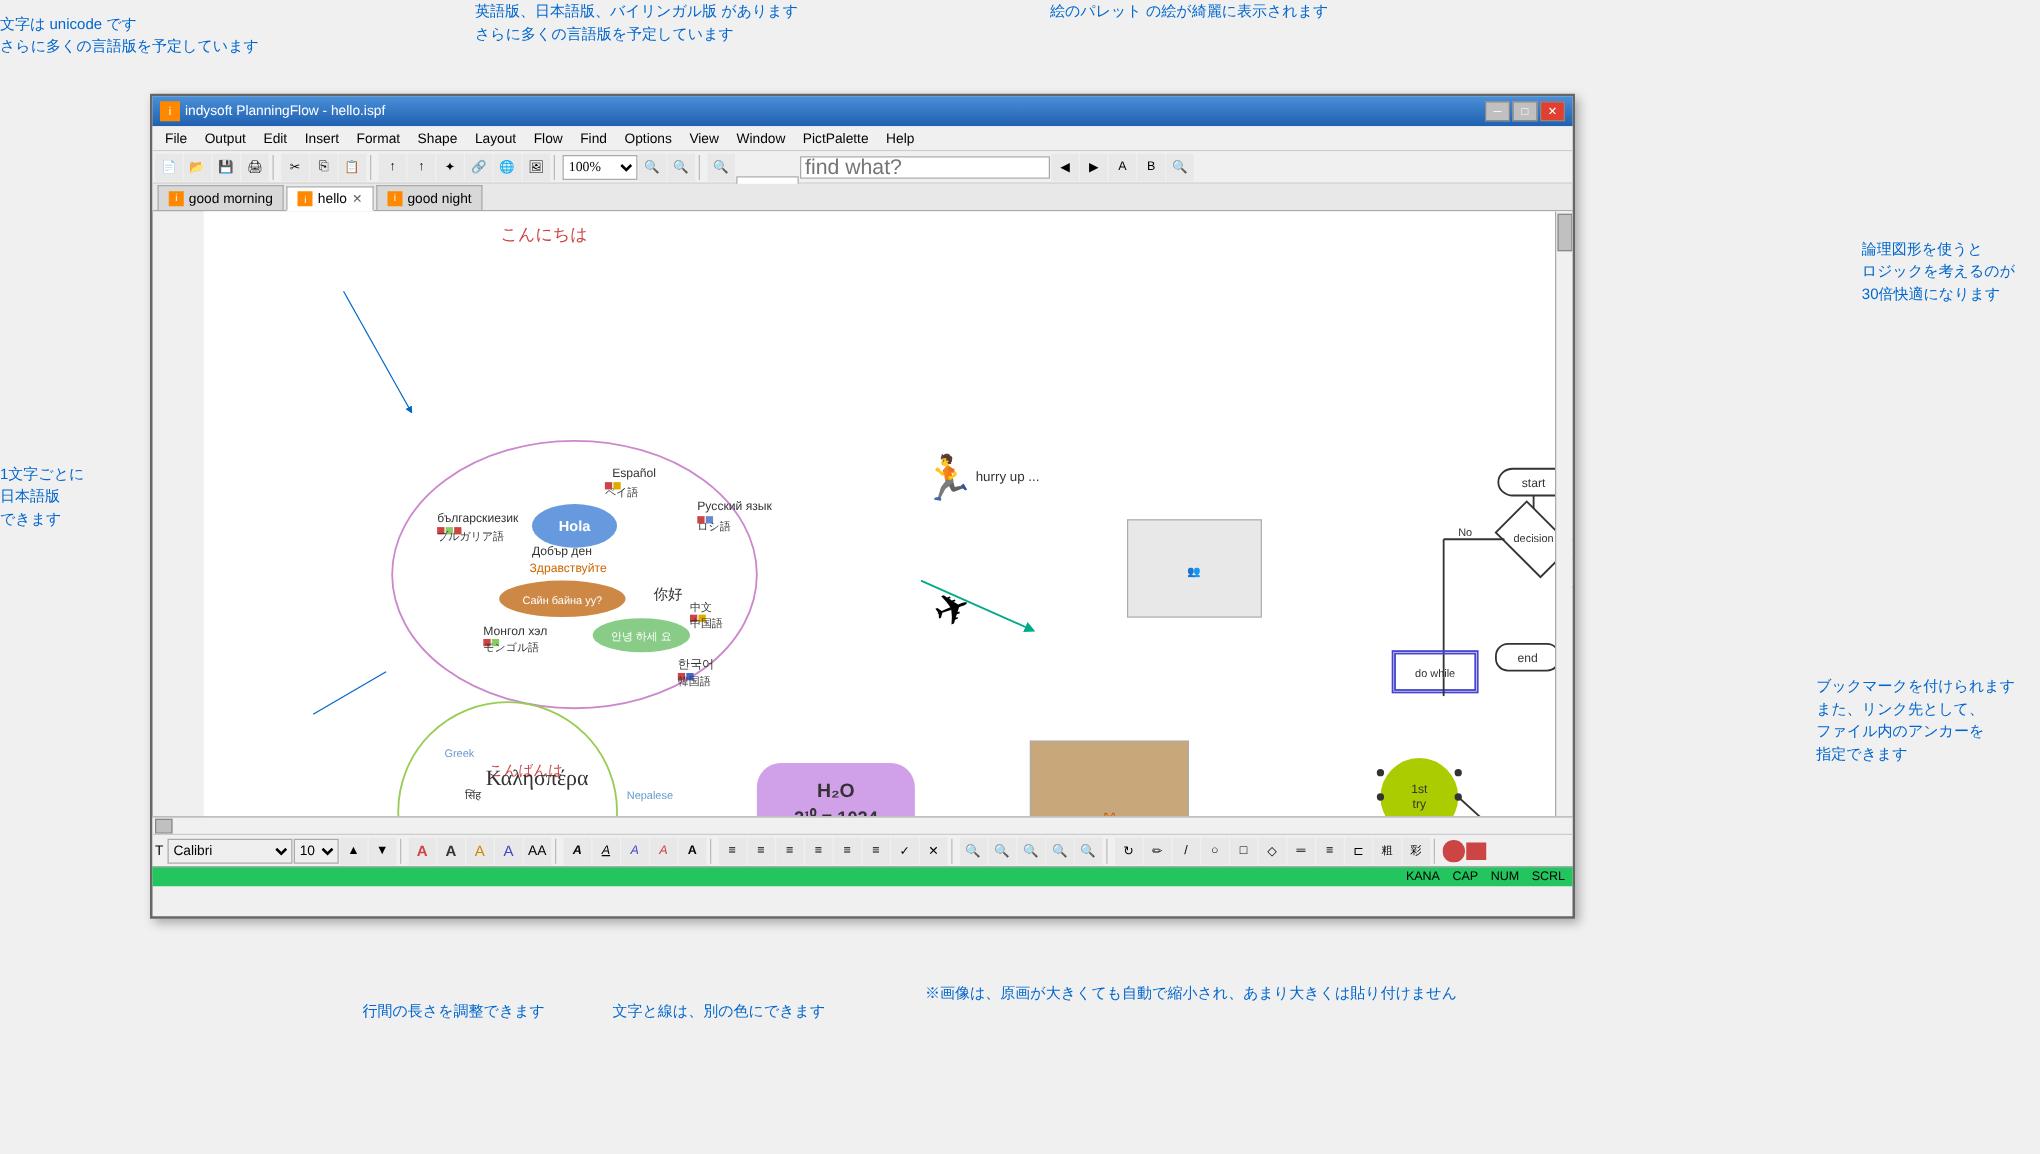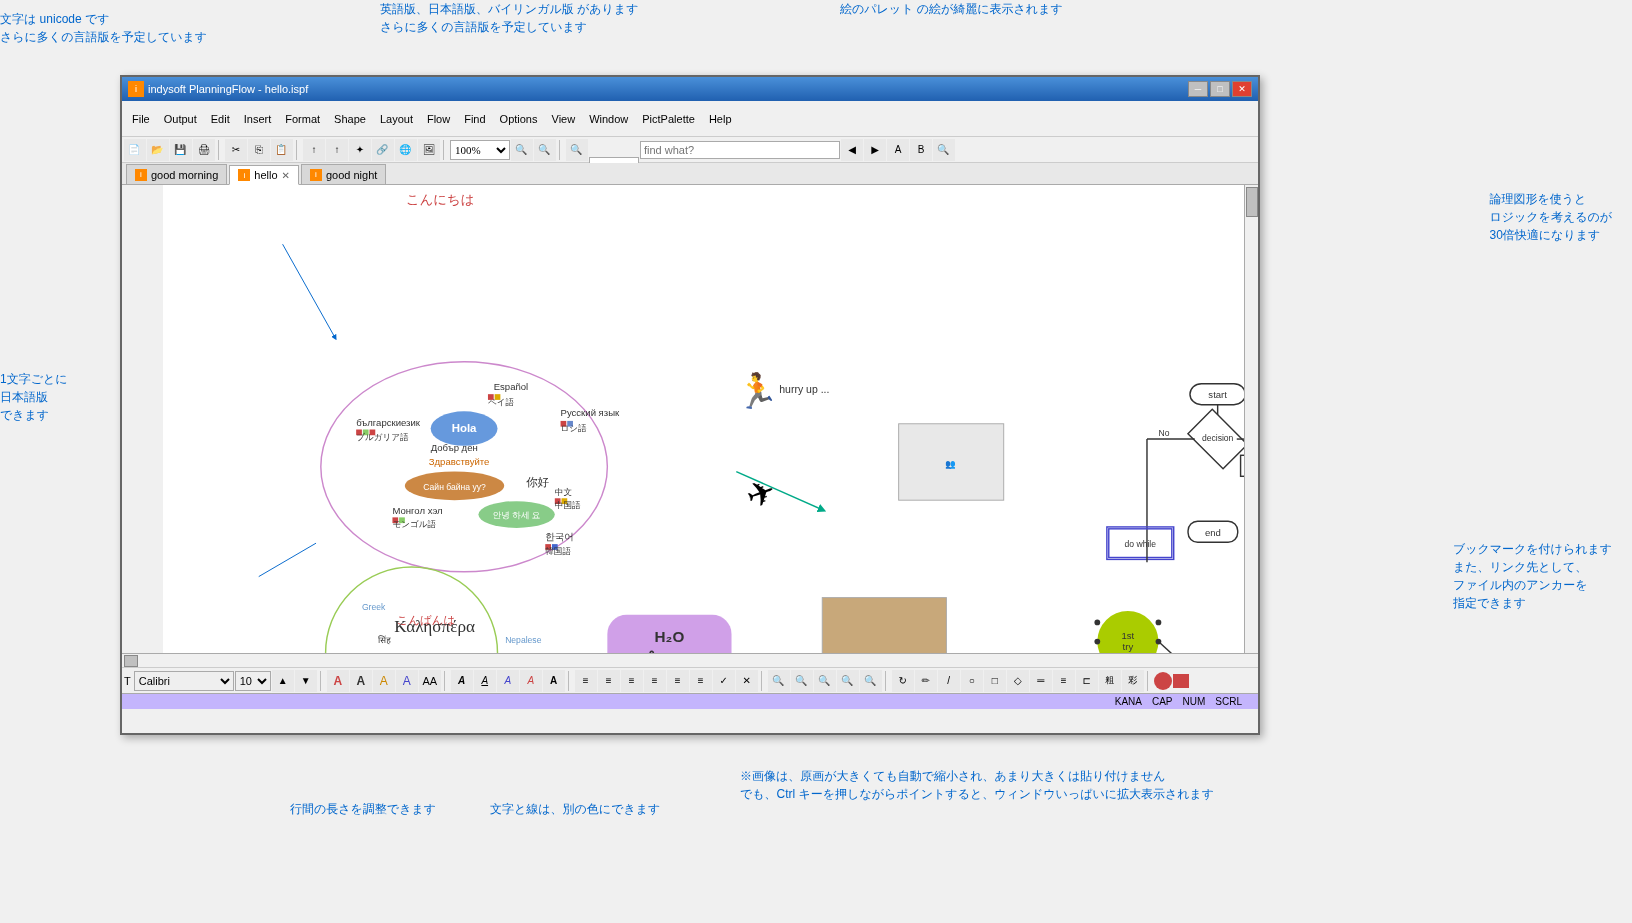--- a/index.html
+++ b/index.html
@@ -71,21 +71,21 @@
       font-size: 9px;
       text-align: center;
       line-height: 14px;
       cursor: pointer;
     }
     .title-btn.close { background: #e04030; color: white; }
 
     
     .menu-bar {
       background: #f0f0f0;
-      height: 36px;
+      height: 20px;
       display: flex;
       align-items: center;
       border-bottom: 1px solid #ccc;
       padding: 0 4px;
       gap: 2px;
     }
     .menu-item {
       padding: 1px 6px;
       font-size: 11px;
       cursor: pointer;
@@ -108,21 +108,21 @@
       border: 1px solid transparent;
       display: flex;
       align-items: center;
       justify-content: center;
       font-size: 10px;
       cursor: pointer;
     }
     .toolbar-sep { width: 4px; height: 20px; border-left: 1px solid #bbb; margin: 0 2px; }
     .toolbar-input {
       height: 18px;
-      font-size: 11px;
+      font-size: 17px;
       border: 1px solid #aaa;
       padding: 0 3px;
     }
     .toolbar-combo {
       height: 20px;
       font-size: 11px;
       border: 1px solid #aaa;
       background: white;
       font-family: Liberation Serif, serif;
     }
@@ -184,27 +184,27 @@
       height: 26px;
       display: flex;
       align-items: center;
       border-top: 1px solid #ccc;
       padding: 0 2px;
       gap: 1px;
     }
 
     
     .status-bar {
-      background: #c4b5fd;
+      background: #22c55e;
       height: 16px;
       display: flex;
       align-items: center;
       justify-content: flex-end;
       border-top: 1px solid #aaa;
-      padding: 0 16px;
+      padding: 0 6px;
       font-size: 10px;
       gap: 10px;
     }
 
     
     .window-body {
       display: flex;
       flex-direction: column;
       height: calc(100% - 24px);
     }
@@ -256,21 +256,20 @@
 <div class="annotation" style="bottom:105px; left:290px; text-align:center;">
   <div>行間の長さを調整できます</div>
 </div>
 
 <div class="annotation" style="bottom:105px; left:490px; text-align:center;">
   <div>文字と線は、別の色にできます</div>
 </div>
 
 <div class="annotation" style="bottom:120px; left:740px;">
   <div>※画像は、原画が大きくても自動で縮小され、あまり大きくは貼り付けません</div>
-  <div>でも、Ctrl キーを押しながらポイントすると、ウィンドウいっぱいに拡大表示されます</div>
 </div>
 
 <div class="main-window">
   <div class="window-body">
 
     <div class="title-bar">
       <div class="title-bar-left">
         <span class="title-bar-icon">i</span>
         <span>indysoft PlanningFlow - hello.ispf</span>
       </div>

